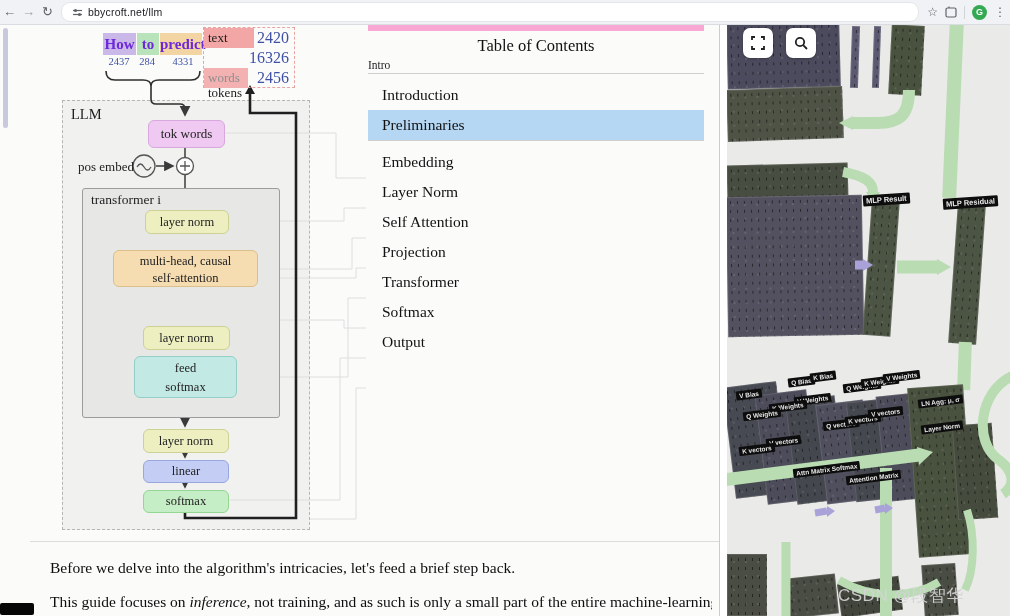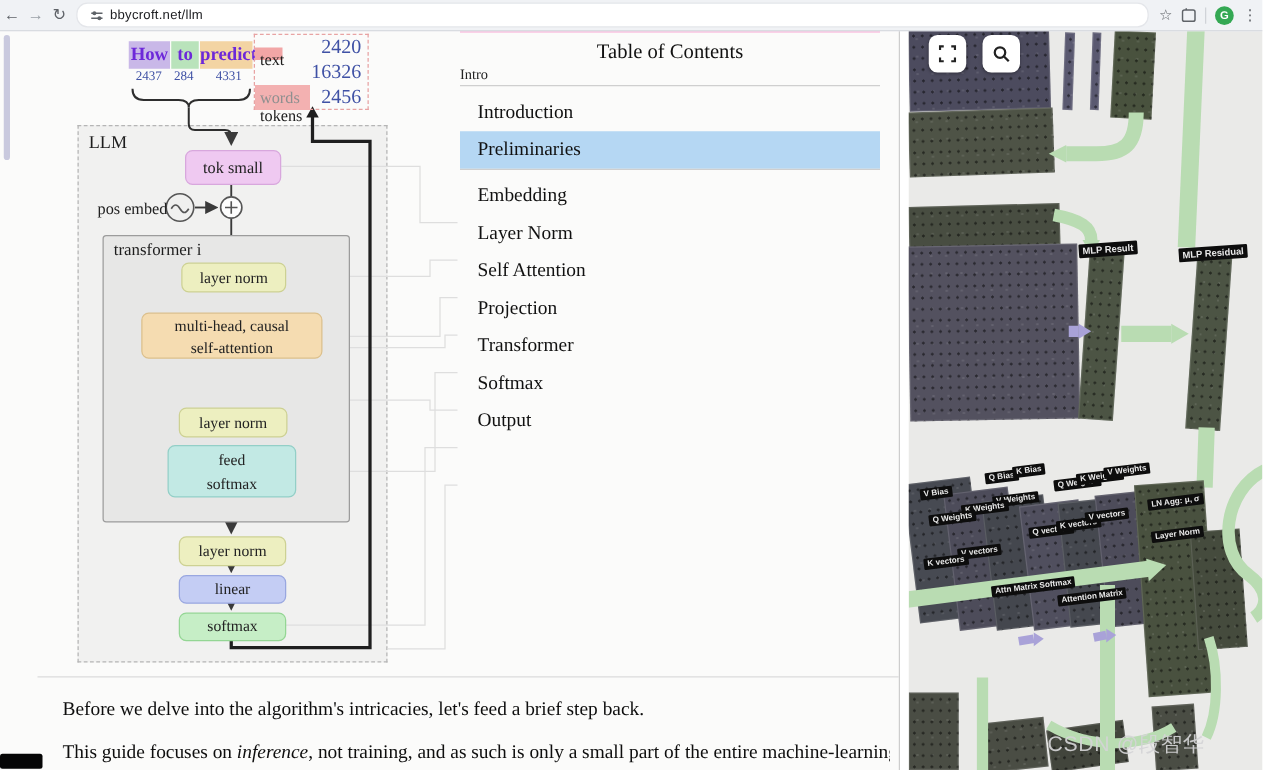--- a/index.html
+++ b/index.html
@@ -38,21 +38,21 @@
   .tok-predict{left:160px;top:33px;width:42px;background:var(--token-orange,#f3d4a3);}
   .toknum{position:absolute;z-index:3;top:56px;height:12px;font-size:10.5px;color:var(--num-blue,#3f51a5);text-align:center;}
   .toknum.n1{left:100px;width:38px;}
   .toknum.n2{left:135px;width:24px;}
   .toknum.n3{left:163px;width:40px;}
 
   .vocab-box{position:absolute;left:203px;top:27px;width:92px;height:61px;z-index:3;
     border:1px dashed #e8a3a3;box-sizing:border-box;}
   .vocab-row{display:flex;justify-content:space-between;height:20px;line-height:20px;}
   .vocab-word{font-size:13px;color:#1c1c1c;background:var(--vocab-red,#f2a6a6);padding-left:4px;box-sizing:border-box;}
-  .vw1{width:22px;margin-top:10px;} .vw2{width:48px;margin-top:35px;} .vw3{width:44px;background:#f3b1b1;color:#8f8f8f;}
+  .vw1{width:50px;} .vw2{width:48px;margin-top:35px;} .vw3{width:44px;background:#f3b1b1;color:#8f8f8f;}
   .vocab-num{font-size:16px;color:var(--num-blue,#3f51a5);padding-right:5px;}
 
   .llm-box{position:absolute;left:62px;top:100px;width:248px;height:430px;z-index:1;
     background:#f1f1f0;border:1px dashed #b5b5b5;box-sizing:border-box;}
   .llm-label{position:absolute;left:8px;top:5px;font-size:14.5px;color:#1d1d1d;}
   .transformer-box{position:absolute;left:82px;top:188px;width:198px;height:230px;z-index:2;
     background:#e7e7e6;border:1px solid #9c9c9c;border-radius:3px;box-sizing:border-box;}
   .transformer-label{position:absolute;left:8px;top:3px;font-size:13.5px;color:#1d1d1d;}
 
   .tok-embed{left:148px;top:120px;width:75px;height:26px;line-height:26px;font-size:13px;
@@ -65,21 +65,21 @@
   .attn{left:113px;top:250px;width:145px;height:37px;font-size:12.5px;line-height:17px;padding-top:2px;
     background:var(--attention-tan,#f5dcb1);border-color:#dcc08c;box-sizing:border-box;}
   .ff{left:134px;top:356px;width:103px;height:42px;font-size:12.5px;line-height:19px;padding-top:2px;
     background:var(--feed-forward-cyan,#c2e9e4);border-color:#93cfc7;box-sizing:border-box;}
   .linear{left:143px;top:460px;width:84px;height:21px;line-height:21px;font-size:12.5px;
     background:var(--linear-blue,#c4cdf4);border-color:#99a7e0;}
   .softmax{left:143px;top:490px;width:84px;height:21px;line-height:21px;font-size:12.5px;
     background:var(--softmax-green,#c6eec6);border-color:#94d694;}
 
   
-  .toc{position:absolute;left:368px;top:25px;width:336px;z-index:3;border-top:1px solid #f9a8d4;color:#111;}
+  .toc{position:absolute;left:368px;top:25px;width:336px;z-index:3;border-top:6px solid #f9a8d4;color:#111;}
   .toc-title{text-align:center;font-size:16.5px;height:27px;line-height:30px;}
   .toc-section-label{font-size:11.5px;height:15px;line-height:15px;color:#222;}
   .toc-section-label.comp{margin-top:5px;}
   .toc-hr{border-top:1px solid #cfcfcf;height:0;}
   .toc-item{height:30px;line-height:30px;padding-left:14px;font-size:15.5px;cursor:pointer;}
   .toc-item.first{margin-top:6px;}
   .toc-item.active{background:var(--toc-highlight,#b5d7f3);}
 
   
   .content-hr{position:absolute;left:30px;top:541px;width:689px;height:1px;background:#dcdcdc;z-index:3;}
@@ -249,21 +249,21 @@
       <span class="vocab-num">2456</span>
     </div>
   </div>
 
   <div class="llm-box">
     <span class="llm-label">LLM</span>
   </div>
   <div class="transformer-box">
     <span class="transformer-label">transformer i</span>
   </div>
-  <div class="dbox tok-embed">tok small</div>
+  <div class="dbox tok-embed">tok words</div>
   <span class="pos-embed-label">pos embed</span>
   <div class="dbox lnorm ln-1">layer norm</div>
   <div class="dbox attn">
     <div>multi-head, causal</div>
     <div>self-attention</div>
   </div>
   <div class="dbox lnorm ln-2">layer norm</div>
   <div class="dbox ff">
     <div>feed</div>
     <div>softmax</div>

